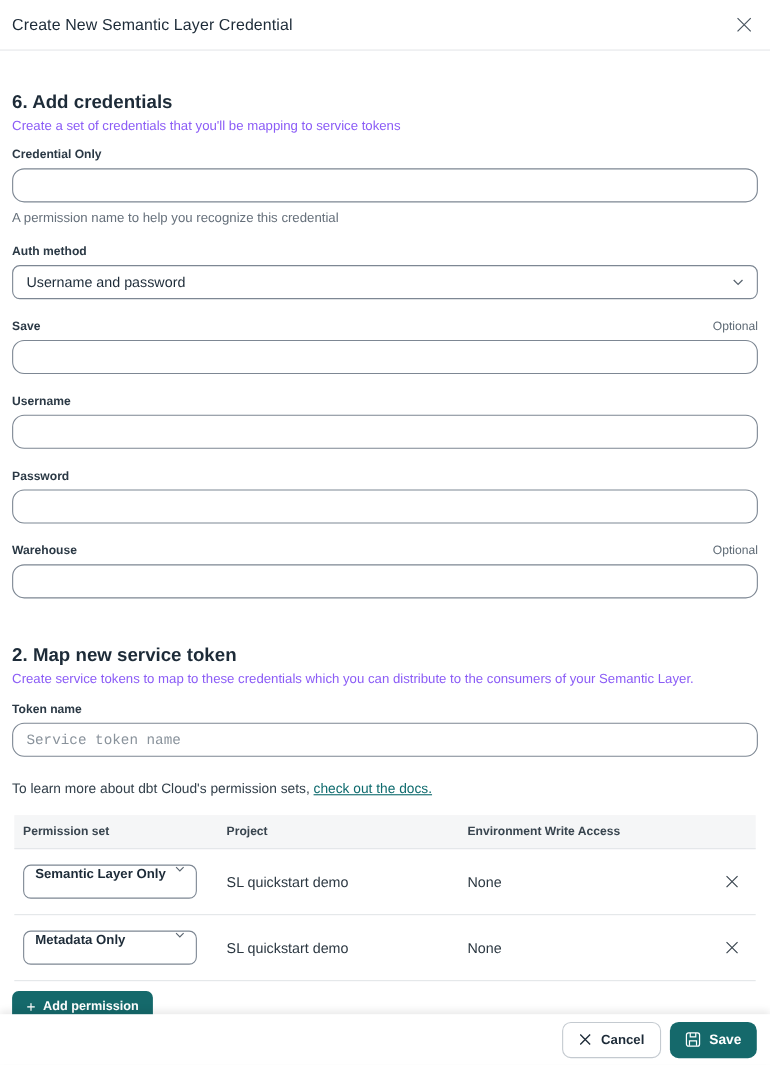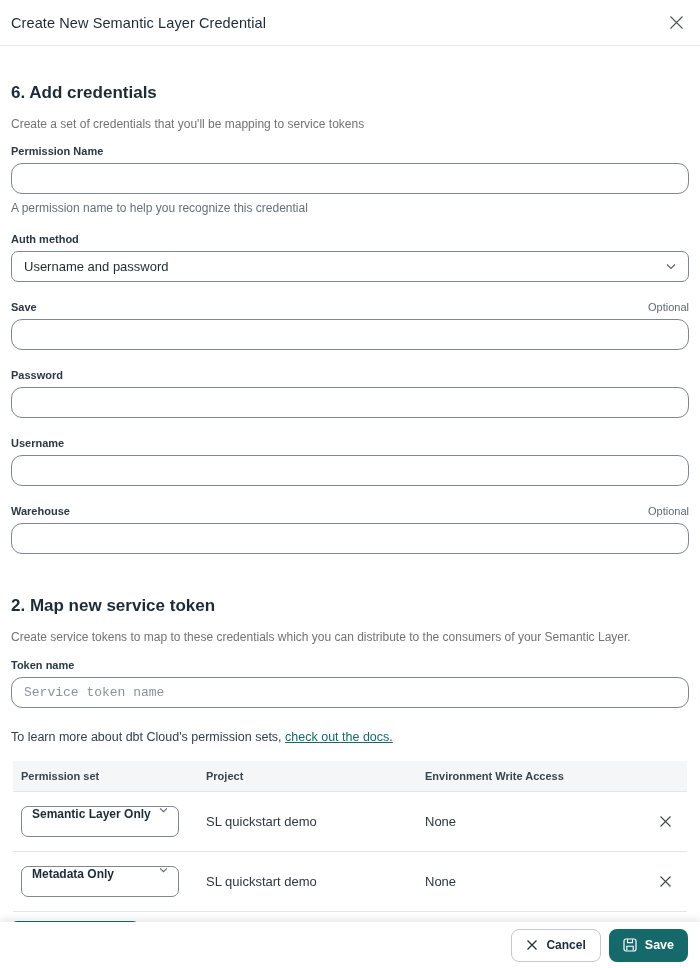--- a/index.html
+++ b/index.html
@@ -11,21 +11,21 @@
   .modal-header { display:flex; align-items:center; justify-content:space-between;
     height:46px; padding:0 14px 0 11px; border-bottom:1px solid #e5e7e9; }
   .modal-title { font-size:14.5px; font-weight:400; color:#1d2b38; letter-spacing:.1px; }
   .close-btn { background:none; border:none; cursor:pointer; padding:2px; line-height:0; }
 
   
   .content { padding:0 11px; }
   .section-heading { font-size:17px; font-weight:700; color:#1d2b38; }
   .section-heading.first { margin-top:37px; }
   .section-heading.second { margin-top:42px; }
-  .section-desc { font-size:12px; color:#737373; margin-top:14px; }
+  .section-desc { font-size:12px; color:#8b5cf6; margin-top:4px; }
 
   .field-label-row { display:flex; align-items:flex-end; justify-content:space-between; }
   .field-label { display:block; font-size:11px; font-weight:700; color:#2b3945; }
   .optional { font-size:11px; color:#5e6a75; }
   .mt18 { margin-top:18px; }
   .mt19 { margin-top:19px; }
   .mt14 { margin-top:14px; }
   .mt15 { margin-top:15px; }
 
   .text-input { display:block; width:100%; height:31px; margin-top:6px;
@@ -93,21 +93,21 @@
     </button>
   </div>
 
   <div class="content">
 
     
     <div class="section-heading first">6. Add credentials</div>
     <div class="section-desc">Create a set of credentials that you'll be mapping to service tokens</div>
 
     <div class="mt14">
-      <label class="field-label">Permission Name</label>
+      <label class="field-label">Credential Only</label>
       <input class="text-input" type="text" value="" style="">
       <div class="helper-text">A permission name to help you recognize this credential</div>
     </div>
 
     <div class="mt18">
       <label class="field-label">Auth method</label>
       <div class="select-box">
         <span class="select-value">Username and password</span>
         <svg class="chevron" width="10" height="7" viewBox="0 0 10 7">
           <path d="M1 1.5 L5 5.5 L9 1.5" stroke="#5a6570" stroke-width="1.2" fill="none"></path>
@@ -117,27 +117,27 @@
 
     <div class="mt19">
       <div class="field-label-row">
         <label class="field-label">Save</label>
         <span class="optional">Optional</span>
       </div>
       <input class="text-input" type="text" value="" style="">
     </div>
 
     <div class="mt19">
+      <label class="field-label">Username</label>
+      <input class="text-input" type="text" value="" style="">
+    </div>
+
+    <div class="mt19">
       <label class="field-label">Password</label>
       <input class="text-input" type="password" value="" style="">
-    </div>
-
-    <div class="mt19">
-      <label class="field-label">Username</label>
-      <input class="text-input" type="text" value="" style="">
     </div>
 
     <div class="mt19">
       <div class="field-label-row">
         <label class="field-label">Warehouse</label>
         <span class="optional">Optional</span>
       </div>
       <input class="text-input" type="text" value="" style="">
     </div>
 

